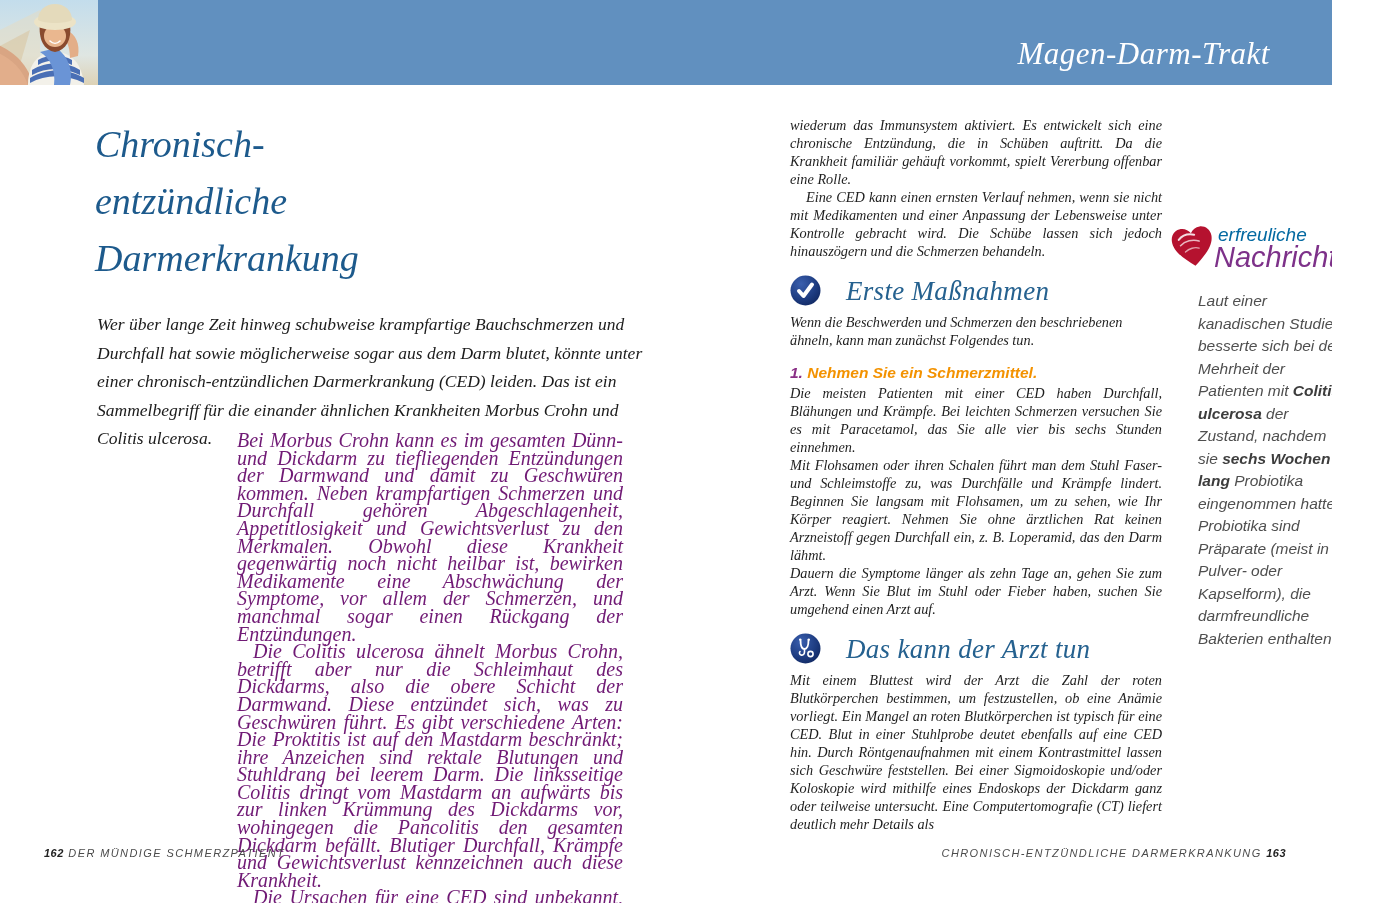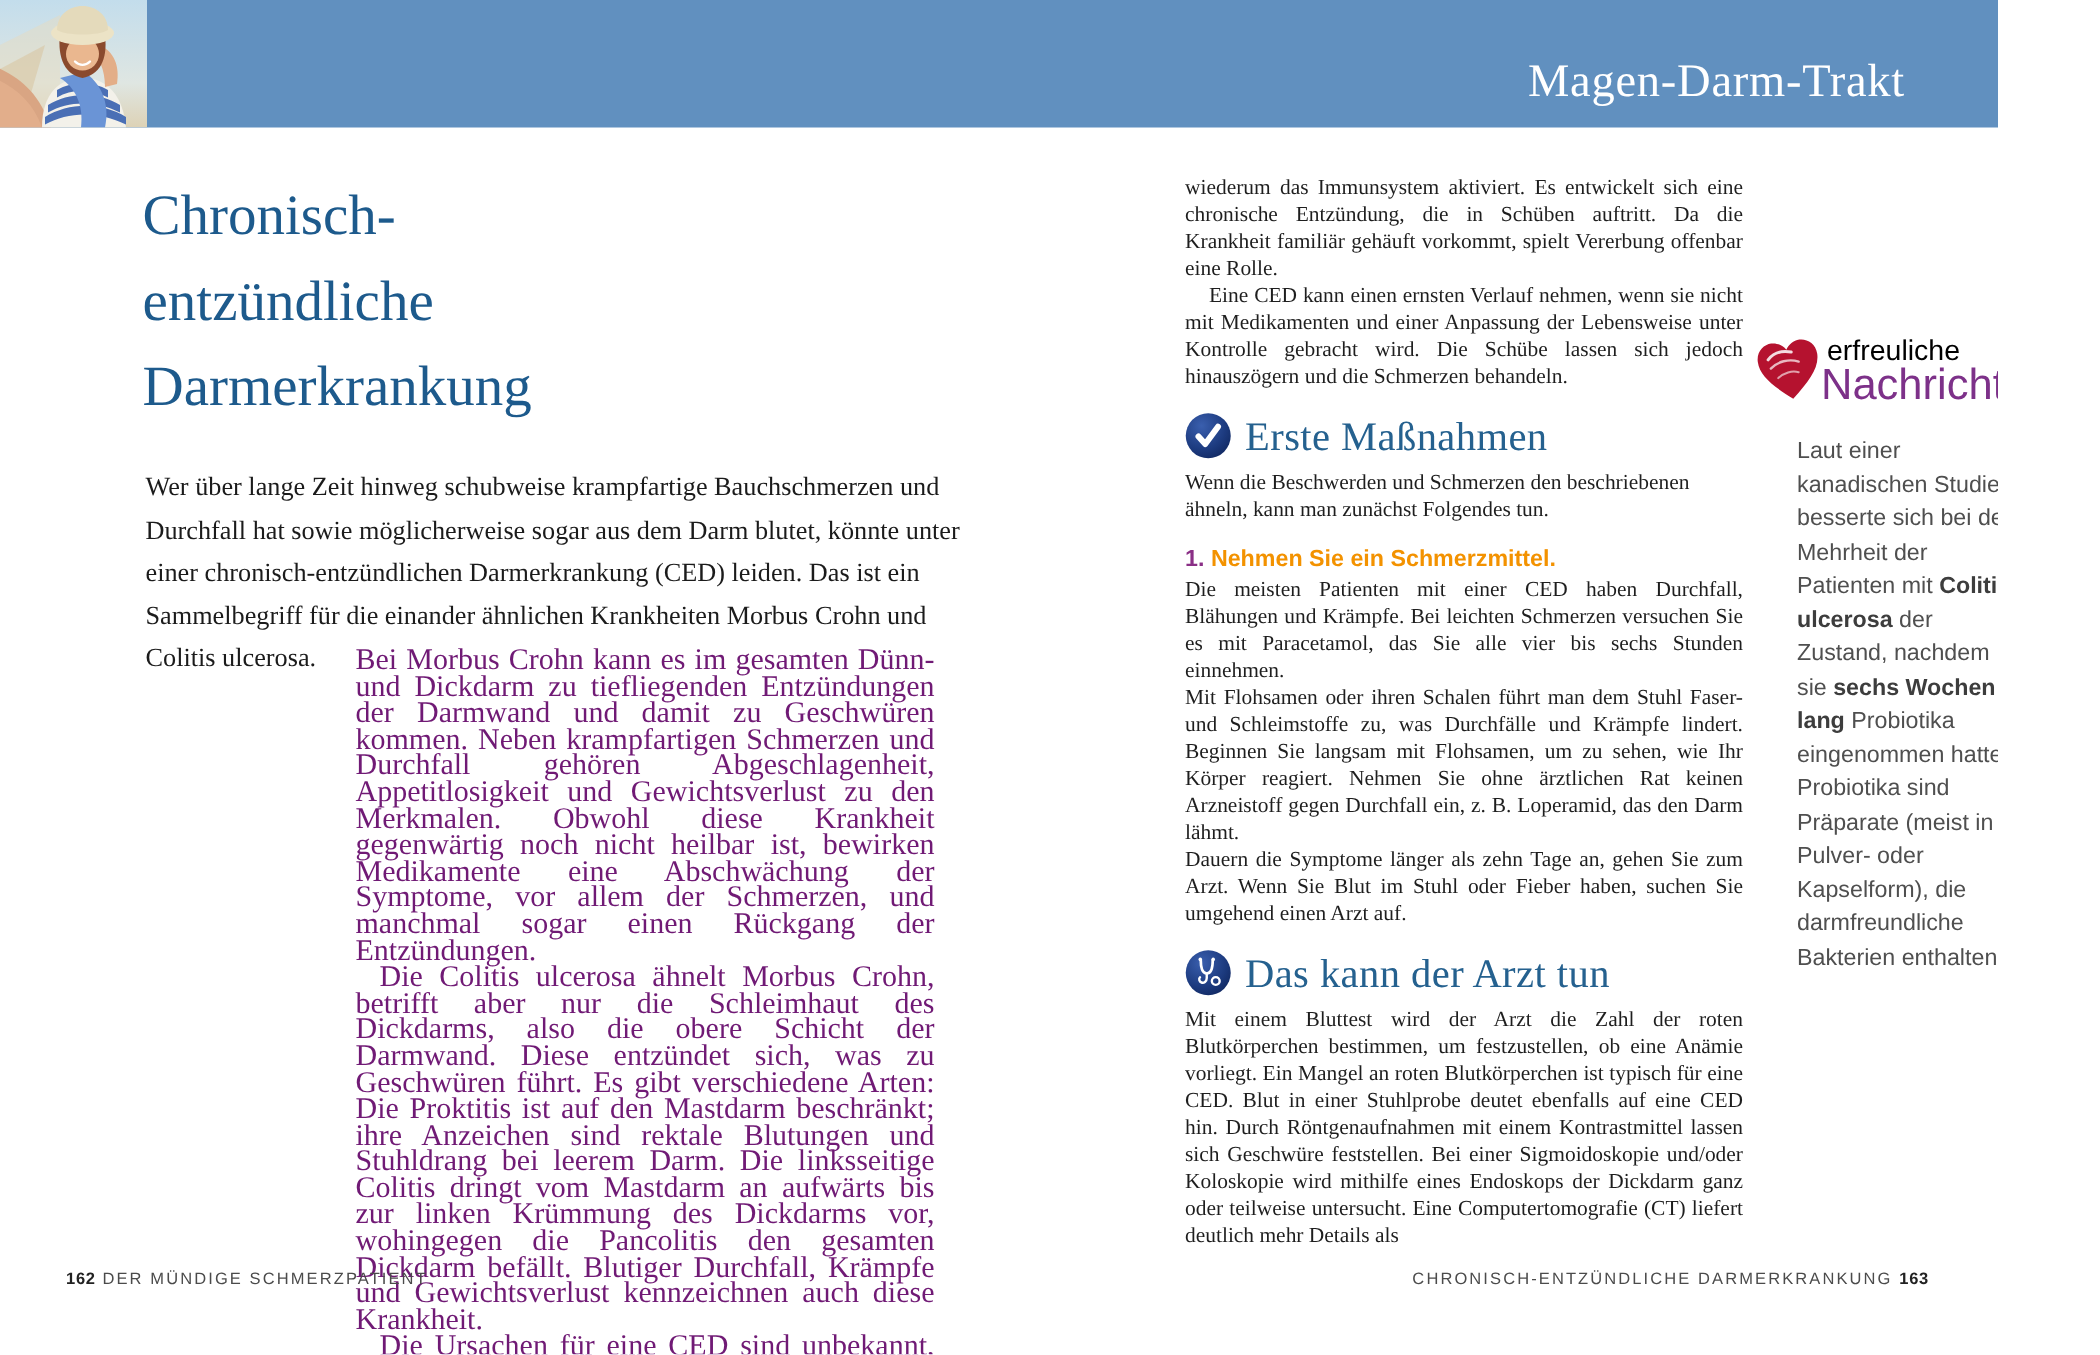--- a/index.html
+++ b/index.html
@@ -1,17 +1,17 @@
 <!DOCTYPE html>
 <html lang="de"><head>
 <meta charset="utf-8">
 <style>
   html,body{margin:0;padding:0;background:#ffffff;}
   #page{position:relative;width:1332px;height:903px;background:#ffffff;overflow:hidden;
-        font-family:"Liberation Serif",serif;color:#1e1e1e;}
+        font-family:"Liberation Serif",serif;color:#1e1e1e;font-style:italic;}
 
   
   .header-bar{position:absolute;left:0;top:0;width:1400px;height:85px;background:#6190bf;}
   .dotted-line{position:absolute;left:104px;top:69px;width:1296px;height:3px;
 ized     background-image:repeating-linear-gradient(90deg,#ffffff 0 3px,rgba(255,255,255,0) 3px 6.5px);}
   .section-title{position:absolute;top:36px;right:62px;color:#ffffff;font-size:31px;
      font-family:"Liberation Serif",serif;letter-spacing:.5px;}
   .photo{position:absolute;left:0;top:0;width:98px;height:85px;}
 
   
@@ -21,33 +21,33 @@
   .body-col{position:absolute;left:237px;top:432px;width:386px;font-size:20px;line-height:17.6px;
      text-align:justify;color:#701a75;}
   .body-col p{margin:0;}
   .body-col p.indent{text-indent:16px;}
 
   
   .right-col{position:absolute;left:790px;top:116px;width:372px;font-size:14.3px;line-height:18px;
      text-align:justify;color:#1e1e1e;}
   .right-col p{margin:0;}
   .right-col p.indent{text-indent:16px;}
-  .sec-heading{display:flex;align-items:center;gap:9px;margin:15px 0 7px 0;text-align:center;}
+  .sec-heading{display:flex;align-items:center;gap:25px;margin:15px 0 7px 0;text-align:center;}
   .sec-heading .ht{color:#25618f;font-size:27px;font-family:"Liberation Serif",serif;letter-spacing:.3px;}
   .icon-sphere{flex:0 0 auto;width:31px;height:31px;}
   .step-head{margin-top:15px;margin-bottom:2px;font-family:"Liberation Sans",sans-serif;
      font-weight:bold;font-size:15.5px;text-align:left;}
   .step-num{color:#8a2f86;}
   .step-title{color:#f39200;}
 
   
   .sidebar{position:absolute;left:1170px;top:224px;width:182px;font-family:"Liberation Sans",sans-serif;}
   .sb-head{position:relative;height:58px;}
   .heart{position:absolute;left:0;top:2px;width:46px;height:44px;}
-  .sb-word1{position:absolute;left:48px;top:0;color:#000000;font-size:19px;}
+  .sb-word1{position:absolute;left:48px;top:0;color:#0369a1;font-size:19px;}
   .sb-word2{position:absolute;left:44px;top:17px;color:#7d3189;font-size:29px;}
   .sb-text{margin:8px 0 0 28px;width:150px;font-size:15.5px;line-height:22.5px;color:#4f4f4f;}
   .sb-text b{color:#3d3d3d;}
 
   
   .footer{position:absolute;top:847px;font-family:"Liberation Sans",sans-serif;font-size:11px;
      letter-spacing:1.4px;color:#4b4b4b;}
   .footer .pg{font-weight:bold;color:#222222;letter-spacing:.5px;}
   .footer.fl{left:44px;}
   .footer.fr{right:46px;text-align:right;}

